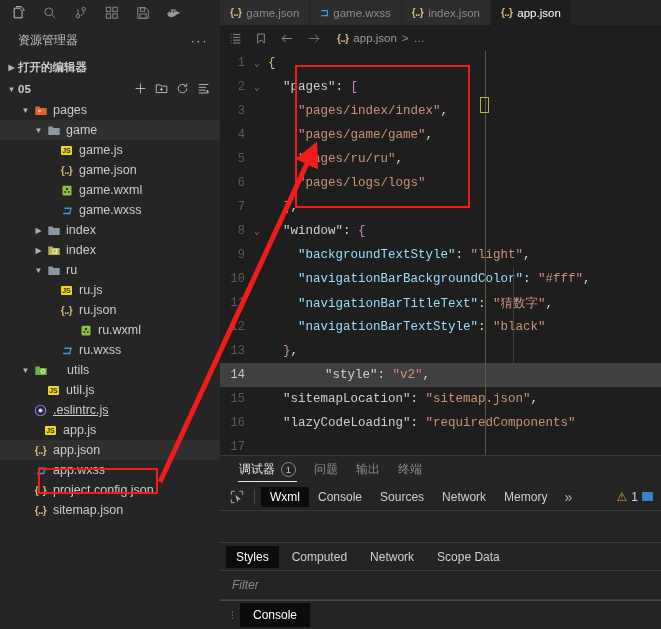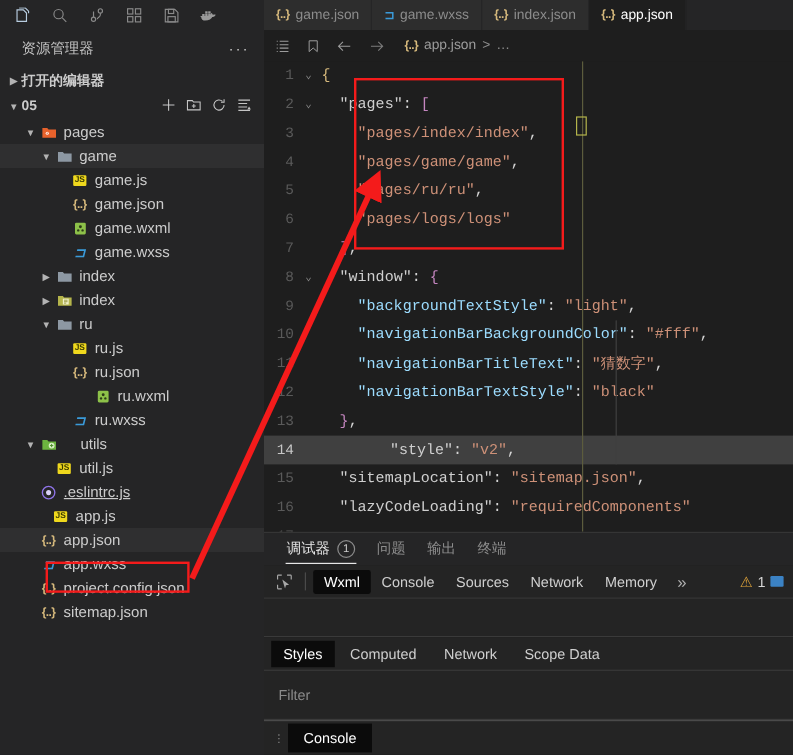--- a/index.html
+++ b/index.html
@@ -151,23 +151,23 @@
 
   .dt-empty { height: 32px; background: #242424; border-bottom: 1px solid #3a3a3a; }
 
   .styles-bar {
     height: 27px; display: flex; align-items: center; background: #242424;
     padding-left: 6px; gap: 3px;
   }
   .st-tab { padding: 4px 10px; font-size: 12px; color: #cfcfcf; }
   .st-tab.active { background: #0b0b0b; color: #ffffff; }
   .filter-bar {
-    height: 42px; display: flex; align-items: center; padding-left: 12px;
+    height: 30px; display: flex; align-items: center; padding-left: 12px;
     background: #242424; color: #8a8a8a; font-size: 12px;
-    border-top: 1px solid #3a3a3a; border-bottom: 1px solid #3a3a3a;
+    border-top: 1px solid #3a3a3a; border-bottom: 1px solid #3a3a3a; font-style: italic;
   }
   .console-drawer {
     height: 29px; display: flex; align-items: center; background: #242424;
     padding-left: 8px; gap: 8px; border-top: 1px solid #4a4a4a;
   }
   .grip { color: #8a8a8a; font-size: 9px; line-height: 3px; width: 4px; }
   .console-tab { background: #0b0b0b; color: #ffffff; padding: 5px 13px; font-size: 12px; }
 
   
   .overlay { position: absolute; inset: 0; pointer-events: none; }

